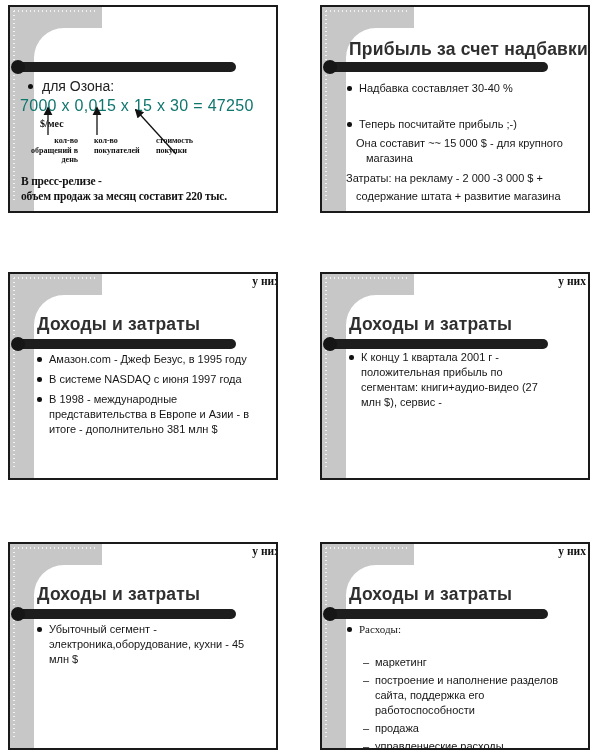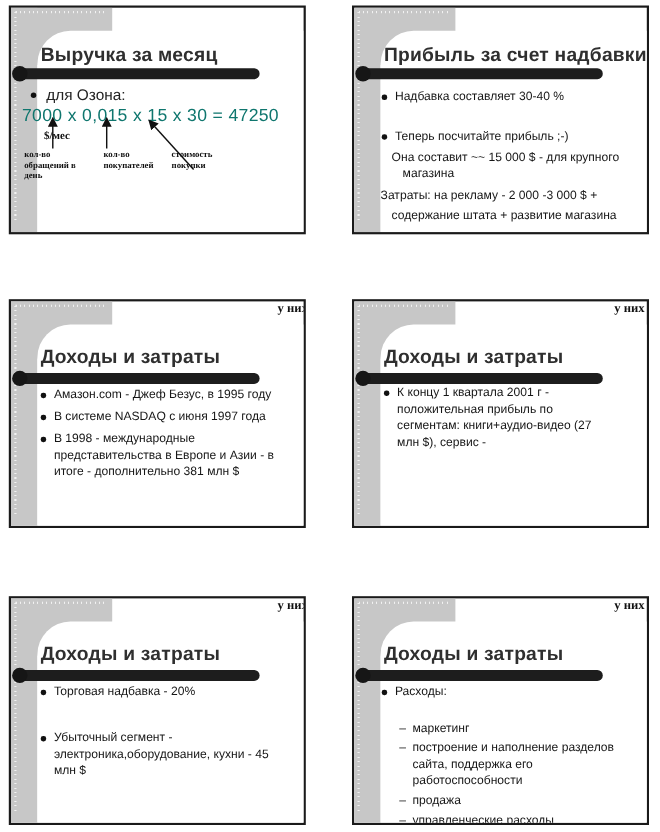--- a/index.html
+++ b/index.html
@@ -55,73 +55,74 @@
   .b-s2 .m3 { margin-bottom:3px;padding-left:20px; }
   .b-s2 .wide { line-height:18px; }
 
   .b-s3 { left:26px; top:78px; width:214px; }
   .b-s3 .bi { margin-bottom:5px; }
   .b-s4 { left:26px; top:76px; width:212px; }
   .b-s4 .bi { margin-bottom:4px; }
   .b-s5 { left:26px; top:78px; width:214px; }
   .b-s5 .m1 { margin-bottom:27px; }
   .b-s6 { left:24px; top:78px; width:218px; }
-  .b-s6 .m1 { margin-bottom:18px; }
+  .b-s6 .m1 { margin-bottom:18px;font-family:Liberation Serif, serif; }
   .subs { margin-left:17px; }
   .sub { position:relative; padding-left:12px; margin-bottom:3px; }
   .sub::before { content:"\2013"; position:absolute; left:0; top:0; }
 
   
   .s1-ozon { position:absolute; left:18px; top:71px; font-size:14px; color:#222;
              padding-left:14px; }
   .s1-ozon::before { content:""; position:absolute; left:0; top:6px; width:5px; height:5px;
                      border-radius:50%; background:#111; }
   .s1-formula { position:absolute; left:10px; top:90px; font-size:16px; color:#0f766e;
                 white-space:nowrap; letter-spacing:0.3px; }
   .s1-unit { position:absolute; left:30px; top:111px; font-family:"Liberation Serif", serif;
              font-weight:bold; font-size:10px; color:#111; }
   .s1-label { position:absolute; top:129px; font-family:"Liberation Serif", serif;
               font-weight:bold; font-size:8px; line-height:9.5px; color:#111; }
-  .s1-label.l1 { left:12px;  width:56px; }
+  .s1-label.l1 { left:12px;  width:56px;text-align:right; }
   .s1-label.l2 { left:84px;  width:60px; }
   .s1-label.l3 { left:146px; width:64px; }
   .s1-note { position:absolute; left:11px; top:167px; width:248px;
              font-family:"Liberation Serif", serif; font-weight:bold; font-size:11.5px;
              line-height:15px; color:#111; letter-spacing:-0.2px; }
   .s1-arrows { position:absolute; left:0; top:0; width:266px; height:204px; }
 </style>
 </head>
 <body>
 
 <div class="slide s-pos-1 col-left">
   <div class="corner-strip"></div>
   <div class="corner-block">
       <div class="dots-h"></div>
     </div>
   <div class="dots-v"></div>
   <div class="panel"></div>
-  <div class="stitle">Выручка за месяц</div>
   <div class="bar"></div>
   <div class="s1-ozon">для Озона:</div>
   <div class="s1-formula">7000 х 0,015 х 15 х 30 = 47250</div>
   <div class="s1-unit">$/мес</div>
   <svg class="s1-arrows" viewBox="0 0 266 204">
     <defs>
       <marker id="ah" viewBox="0 0 10 10" refX="8" refY="5" markerWidth="7" markerHeight="7" orient="auto-start-reverse">
         <path d="M0,0 L10,5 L0,10 z" fill="#111"></path>
       </marker>
     </defs>
     <line x1="38" y1="128" x2="38" y2="101" stroke="#111" stroke-width="1.3" marker-end="url(#ah)"></line>
     <line x1="87" y1="128" x2="87" y2="101" stroke="#111" stroke-width="1.3" marker-end="url(#ah)"></line>
     <line x1="166" y1="147" x2="126" y2="103" stroke="#111" stroke-width="1.3" marker-end="url(#ah)"></line>
   </svg>
   <div class="s1-label l1">кол-во обращений в день</div>
   <div class="s1-label l2">кол-во покупателей</div>
   <div class="s1-label l3">стоимость покупки</div>
   <div class="s1-note">
+    <div>В пресс-релизе -</div>
+    <div>объем продаж за месяц составит 220 тыс.</div>
   </div>
 </div>
 
 <div class="slide s-pos-2 col-right">
   <div class="corner-strip"></div>
   <div class="corner-block">
       <div class="dots-h"></div>
     </div>
   <div class="dots-v"></div>
   <div class="panel"></div>
@@ -171,21 +172,20 @@
   <div class="corner-strip"></div>
   <div class="corner-block">
       <div class="dots-h"></div>
     </div>
   <div class="dots-v"></div>
   <div class="panel"></div>
   <div class="tag">у них</div>
   <div class="stitle">Доходы и затраты</div>
   <div class="bar"></div>
   <div class="body b-s5">
-    <div class="bi m1">Торговая надбавка - 20%</div>
     <div class="bi">Убыточный сегмент - электроника,оборудование, кухни - 45 млн $</div>
   </div>
 </div>
 
 <div class="slide s-pos-6 col-right tagged">
   <div class="corner-strip"></div>
   <div class="corner-block">
       <div class="dots-h"></div>
     </div>
   <div class="dots-v"></div>

